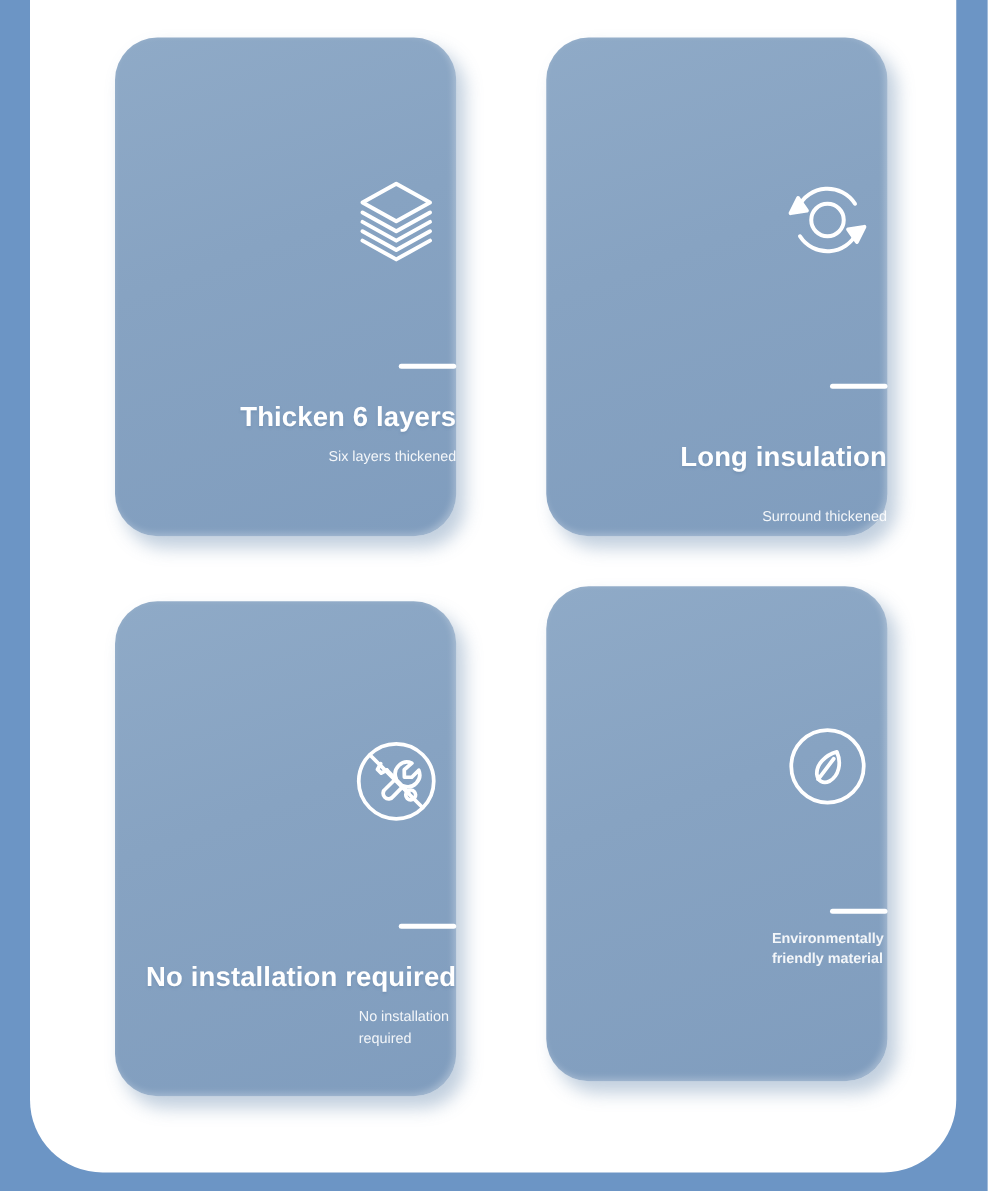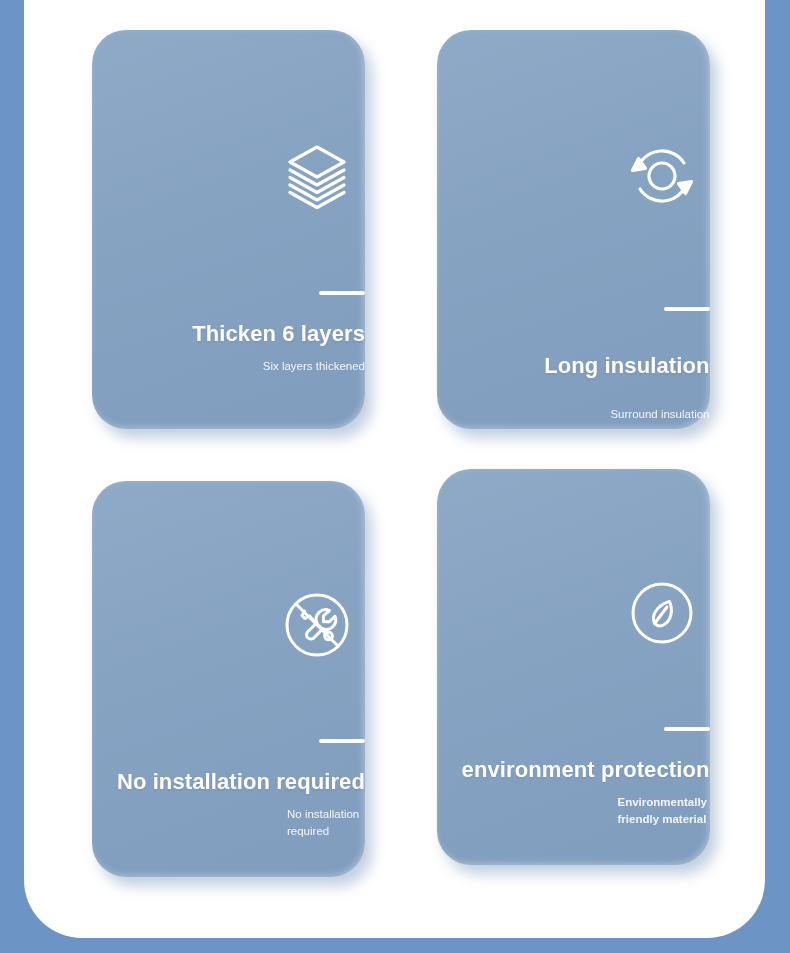--- a/index.html
+++ b/index.html
@@ -139,21 +139,21 @@
             <path d="M61.5 48 A26 26 0 0 1 16 51"></path>
 
             <path d="M8.5 32.5 L14.5 20.5 L21.5 30.5 Z" fill="#FFFFFF" stroke-linejoin="round"></path>
             <path d="M67.5 43.5 L61.5 55.5 L54.5 45.5 Z" fill="#FFFFFF" stroke-linejoin="round"></path>
 
             <circle cx="38" cy="38" r="13"></circle>
           </svg>
         </div>
         <div class="divider"></div>
         <div class="card-title">Long insulation</div>
-        <div class="card-sub centered">Surround insulation</div>
+        <div class="card-sub centered">Surround thickened</div>
       </div>
     </div>
 
     <div class="card-cell">
       <div class="card row2" style="margin-left:22px; margin-top:24px;">
         <div class="icon-wrap">
           <svg width="76" height="76" viewBox="0 0 76 76" fill="none" stroke="#FFFFFF" stroke-width="3" stroke-linecap="round" stroke-linejoin="round">
             <circle cx="38" cy="38" r="30"></circle>
             <line x1="17" y1="17" x2="59" y2="59"></line>
 
@@ -176,19 +176,18 @@
       <div class="card row2" style="margin-left:24px; margin-top:12px;">
         <div class="icon-wrap">
           <svg width="76" height="76" viewBox="0 0 76 76" fill="none" stroke="#FFFFFF" stroke-width="3" stroke-linecap="round" stroke-linejoin="round">
             <circle cx="38" cy="38" r="29"></circle>
             <path d="M45.5 26.5 c4 9 1.5 19.5 -6 23.5 c-5 2.6 -9.5 -0.5 -10 -5.5
                      c-0.7 -7.5 6.5 -15.5 16 -18 Z"></path>
             <line x1="30.5" y1="48.5" x2="43" y2="32"></line>
           </svg>
         </div>
         <div class="divider"></div>
-        <div class="card-title wide" style="margin-left:-2px;">environment protection</div>
         <div class="card-sub" style="max-width:92px; margin-left:6px;font-weight:bold;">Environmentally friendly material</div>
       </div>
     </div>
 
   </div>
 </div>
 
 </body></html>

